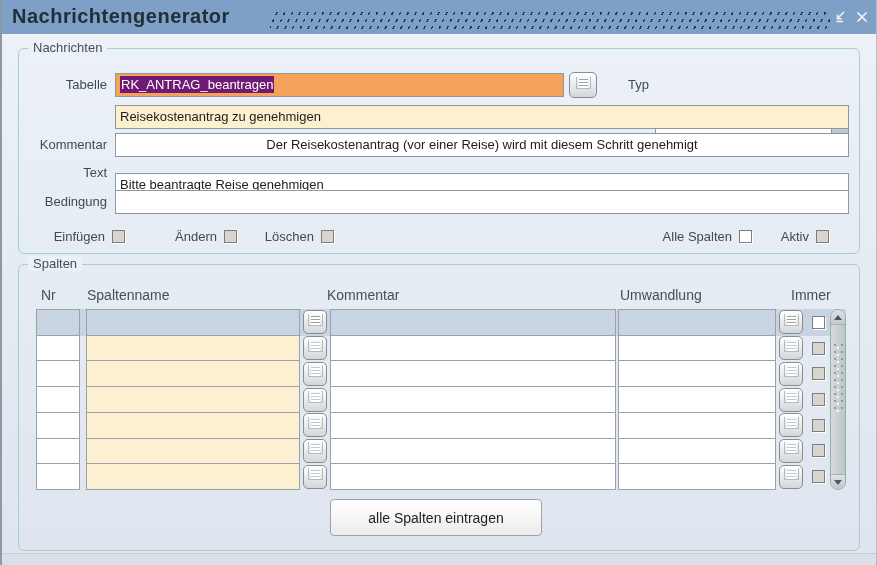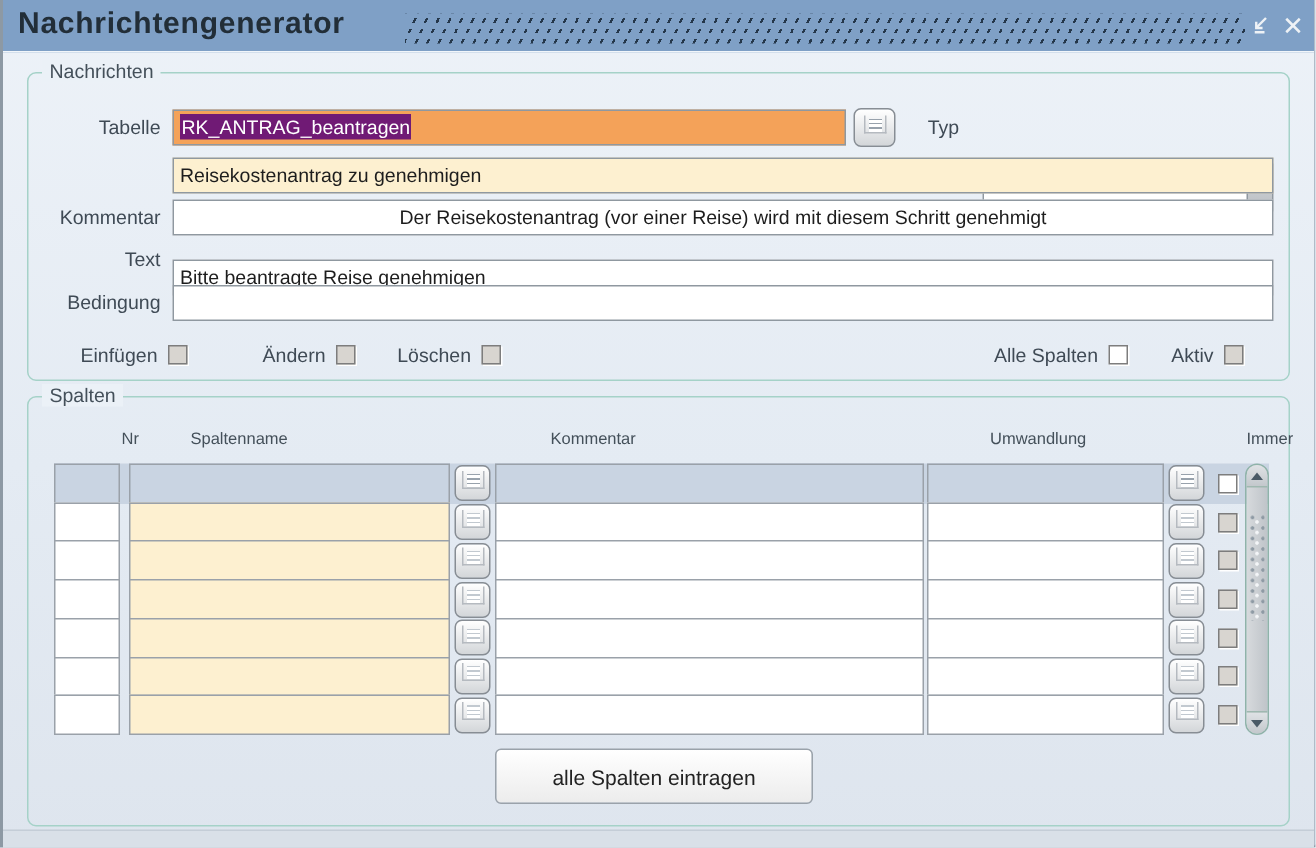--- a/index.html
+++ b/index.html
@@ -96,21 +96,21 @@
   
   .cb {
     display:inline-block; width:13px; height:13px;
     border:1px solid #7d7d7d; background:#d8d5d0;
     box-shadow:1px 1px 0 #ffffff;
   }
   .cb.white { background:#ffffff; }
   .cbpair { position:absolute; display:flex; align-items:center; font-size:13px; color:#3f4a55; }
   .cbpair .cblabel { text-align:right; margin-right:7px; }
   
-  .col-header { position:absolute; font-size:11px; color:#44505a;margin-left:40px; }
+  .col-header { position:absolute; font-size:14px; color:#44505a; }
   .sp-table { position:absolute; left:17px; top:44px; width:810px; height:181px; display:flex; flex-direction:column; }
   .trow { display:flex; flex:1; align-items:stretch; margin-top:-1px; }
   .trow:first-child { margin-top:0; }
   .cell { border:1px solid #9aa1a9; background:#fff; }
   .cell.nr  { width:44px; }
   .gapA { width:6px; }
   .cell.sn  { width:214px; background:#fdf0d0; }
   .lovcol { width:30px; display:flex; align-items:center; justify-content:center; }
   .lovcol .lov-btn { width:24px; height:24px; }
   .cell.kom { width:286px; }
@@ -180,21 +180,21 @@
   </div>
 
   <div class="groupbox gb-nachrichten">
     <span class="legend">Nachrichten</span>
 
     <span class="flabel" style="left:0; top:24px;">Tabelle</span>
     <div class="field orange" style="left:96px; top:24px; width:449px;"><span class="sel-text">RK_ANTRAG_beantragen</span></div>
     <button class="lov-btn" style="position:absolute; left:550px; top:23px; width:28px; height:26px;">
       <span class="note-icon"><span class="note-top"></span><span class="note-body" style="display:block;"></span></span>
     </button>
-    <span class="flabel" style="left:590px; width:40px; top:24px;text-align:center;">Typ</span>
+    <span class="flabel" style="left:590px; width:40px; top:24px;">Typ</span>
     <div class="dropdown" style="left:636px; top:24px; width:194px;">
       <span class="dd-value">Workflow (W)</span>
       <span class="dd-btn">
           <span class="arrow-down"></span>
         </span>
     </div>
 
     <div class="field cream" style="left:96px; top:56px; width:734px;">Reisekostenantrag zu genehmigen</div>
 
     <span class="flabel" style="left:0; top:84px;">Kommentar</span>

